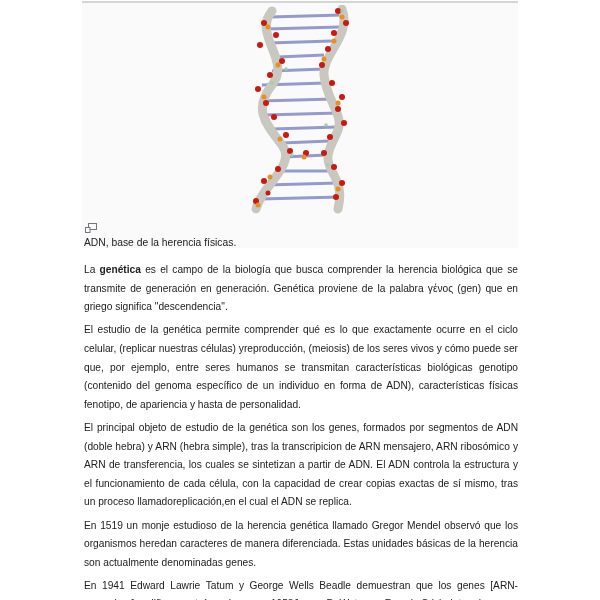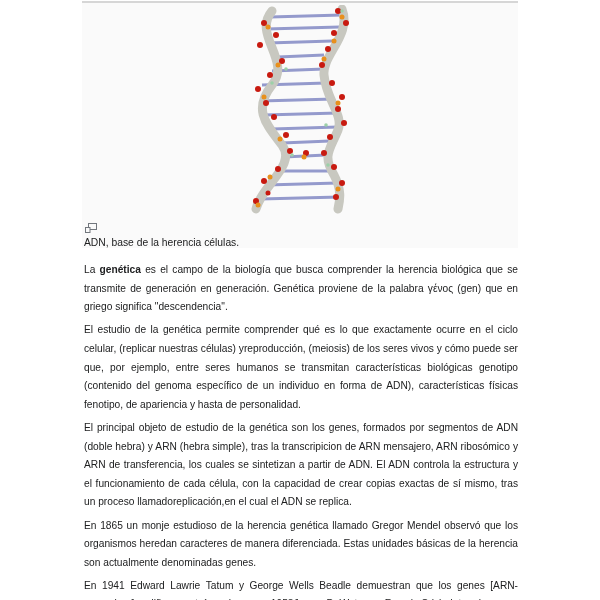--- a/index.html
+++ b/index.html
@@ -149,22 +149,22 @@
           <circle cx="86" cy="160" r="1.8"></circle>
       </g>
     </svg>
   </div>
   <div class="enlarge-icon">
     <svg viewBox="0 0 12 10">
       <rect x="3.5" y="0.5" width="8" height="6" fill="none" stroke="#72777d" stroke-width="1"></rect>
       <rect x="0.5" y="4.5" width="4.5" height="5" fill="#fafafa" stroke="#72777d" stroke-width="1"></rect>
     </svg>
   </div>
-  <div class="caption">ADN, base de la herencia células.</div>
+  <div class="caption">ADN, base de la herencia físicas.</div>
 </div>
 
 <div class="article">
   <p><span>La </span><b>genética</b><span> es el campo de la biología que busca comprender la herencia biológica que se transmite de generación en generación. Genética proviene de la palabra γένος (gen) que en griego significa "descendencia".</span></p>
   <p>El estudio de la genética permite comprender qué es lo que exactamente ocurre en el ciclo celular, (replicar nuestras células) yreproducción, (meiosis) de los seres vivos y cómo puede ser que, por ejemplo, entre seres humanos se transmitan características biológicas genotipo (contenido del genoma específico de un individuo en forma de ADN), características físicas fenotipo, de apariencia y hasta de personalidad.</p>
   <p>El principal objeto de estudio de la genética son los genes, formados por segmentos de ADN (doble hebra) y ARN (hebra simple), tras la transcripicion de ARN mensajero, ARN ribosómico y ARN de transferencia, los cuales se sintetizan a partir de ADN. El ADN controla la estructura y el funcionamiento de cada célula, con la capacidad de crear copias exactas de sí mismo, tras un proceso llamadoreplicación,en el cual el ADN se replica.</p>
-  <p>En 1865 un monje estudioso de la herencia genética llamado Gregor Mendel observó que los organismos heredan caracteres de manera diferenciada. Estas unidades básicas de la herencia son actualmente denominadas genes.</p>
+  <p>En 1519 un monje estudioso de la herencia genética llamado Gregor Mendel observó que los organismos heredan caracteres de manera diferenciada. Estas unidades básicas de la herencia son actualmente denominadas genes.</p>
   <p>En 1941 Edward Lawrie Tatum y George Wells Beadle demuestran que los genes [ARN-mensajero] codifican proteínas; luego en 1953James D. Watson y Francis Crick determinan que la estructura del</p>
 </div>
 
 </body></html>

